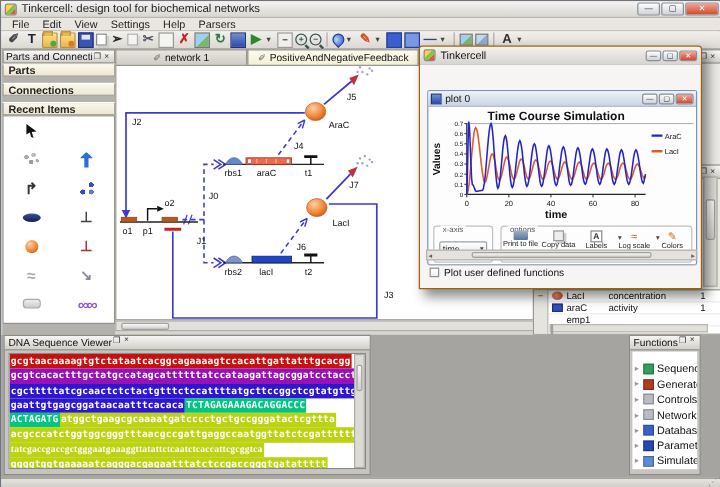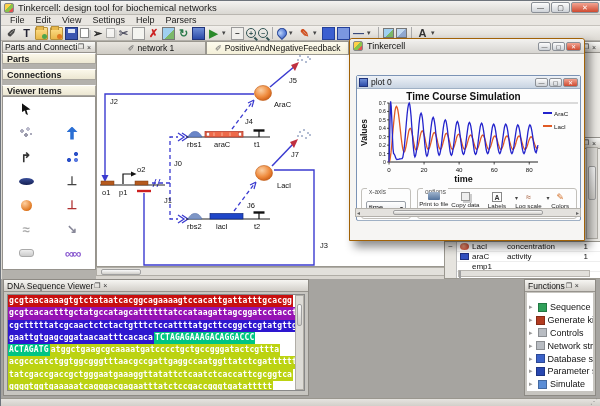--- a/index.html
+++ b/index.html
@@ -87,22 +87,22 @@
 .ticon.araC{background:#2f4fc0;border:1px solid #1c2f80}
 .ticon.empty{background:transparent}
 .tn{width:32px;overflow:hidden}.ta{width:64px;overflow:hidden}.tv{width:18px;text-align:right;padding-right:4px}
 #tbl-hscroll{position:absolute;left:13px;bottom:1px;right:10px;height:7px;background:#e2e0db;border:1px solid #b8b5af}
 #tbl-hscroll .thumb{margin:0 auto;width:60%;height:5px}
 
 #bottomdocks{position:absolute;left:0;top:278px;width:600px;height:119px;background:#a6a4a0}
 .dock{position:absolute;top:0;height:117px;background:#c7c5c0;border:1px solid #8d8a84}
 #dnapanel{left:2px;width:306px}
 #consolepanel{left:310px;width:211px}
-#funcpanel{left:523px;width:72px}
-.dockhead{height:12px;background:linear-gradient(#f6f5f2,#d2cfc9);border-bottom:1px solid #96938d;display:flex;align-items:center;padding:0 3px;font-size:8.5px;white-space:nowrap}
+#funcpanel{left:523px;width:60px}
+.dockhead{height:12px;background:linear-gradient(#f6f5f2,#d2cfc9);border-bottom:1px solid #96938d;display:flex;padding:0 3px;font-size:8.5px;white-space:nowrap}
 #dnabody{position:absolute;left:3px;top:14px;right:3px;bottom:4px;background:#fff;border:1px solid #888;overflow:hidden}
 .dnarow{height:12.3px;white-space:nowrap;font-family:"DejaVu Sans Mono",monospace;font-weight:bold;font-size:8px;color:#fff;letter-spacing:.15px}
 .dnarow span{display:inline-block;height:12.3px;line-height:12.3px;padding:0 1px}
 #dna-vscroll{position:absolute;right:4px;top:15px;width:9px;bottom:5px;background:#dddbd6;border:1px solid #b0ada6}
 #dna-vscroll .thumb{position:absolute;left:1px;top:8px;width:5px;height:22px}
 #consolebody{position:absolute;left:2px;top:13px;right:2px;bottom:4px;background:#000;color:#fff;font-family:"DejaVu Sans Mono",monospace;font-weight:bold;font-size:11px;padding:20px 0 0 6px}
 #fnbody{position:absolute;left:2px;top:13px;right:2px;bottom:4px;background:#fff;overflow:hidden;padding-top:8px}
 .fnrow{height:12.8px;display:flex;align-items:center;gap:3px;padding-left:2px}
 .fnarr{color:#999;font-size:7px;width:6px}
 .fni{width:9px;height:9px;border:1px solid rgba(0,0,0,.25);flex:none}
@@ -210,21 +210,21 @@
     </div>
     <div class="secbar">
         <span>Parts</span>
       </div>
     <div class="secgap"></div>
     <div class="secbar">
         <span>Connections</span>
       </div>
     <div class="secgap"></div>
     <div class="secbar">
-        <span>Viewer Items</span>
+        <span>Recent Items</span>
       </div>
     <div id="pgrid">
         <div class="pcell">
           <span class="pi pi-cursor"></span>
         </div>
         <div class="pcell">
           <span class="pi pi-none"></span>
         </div>
         <div class="pcell">
           <span class="pi pi-molecule"></span>
@@ -427,21 +427,21 @@
         <span class="hbtn">❐</span>
         <span class="hbtn">×</span>
       </div>
       <div id="dnabody">
           <div class="dnarow"><span style="background: rgb(200, 16, 15);">gcgtaacaaaagtgtctataatcacggcagaaaagtccacattgattatttgcacgg</span></div>
           <div class="dnarow"><span style="background: rgb(150, 18, 180);">gcgtcacactttgctatgccatagcattttttatccataagattagcggatcctacctga</span></div>
           <div class="dnarow"><span style="background: rgb(45, 23, 207);">cgctttttatcgcaactctctactgtttctccattttatgcttccggctcgtatgttgtgtg</span></div>
           <div class="dnarow"><span style="background: rgb(45, 23, 207);">gaattgtgagcggataacaatttcacaca</span><span style="background: rgb(0, 197, 131);">TCTAGAGAAAGACAGGACCC</span></div>
           <div class="dnarow"><span style="background: rgb(0, 197, 131);">ACTAGATG</span><span style="background: rgb(188, 211, 18);">atggctgaagcgcaaaatgatcccctgctgccgggatactcgttta</span></div>
           <div class="dnarow"><span style="background: rgb(188, 211, 18);">acgcccatctggtggcgggtttaacgccgattgaggccaatggttatctcgattttttt</span></div>
-          <div class="dnarow"><span style="background: rgb(188, 211, 18);">tatcgaccgaccgctgggaatgaaaggttatattctcaatctcaccattcgcggtca</span></div>
+          <div class="dnarow"><span style="background: rgb(188, 211, 18); font-family: Liberation Serif, serif;">tatcgaccgaccgctgggaatgaaaggttatattctcaatctcaccattcgcggtca</span></div>
           <div class="dnarow"><span style="background: rgb(188, 211, 18);">ggggtggtgaaaaatcagggacgagaatttatctccgaccgggtgatattttt</span></div>
         </div>
       <div id="dna-vscroll">
           <span class="thumb"></span>
         </div>
     </div>
     <div class="dock" id="funcpanel">
       <div class="dockhead">
         <span class="hl">Functions</span>
         <span class="hbtn">❐</span>
@@ -585,15 +585,19 @@
             </div>
           </div>
       </div>
       <div style="position:absolute;left:0;top:144px;width:100%;height:1px;background:#9fb0c4"></div>
     </div>
     <div id="fw-hscroll">
       <span>◂</span>
       <span class="thumb"></span>
       <span>▸</span>
     </div>
+    <div id="fw-check">
+      <span class="box"></span>
+      <span class="lbl">Plot user defined functions</span>
+    </div>
   </div>
 
 </div>
 
 </body></html>

